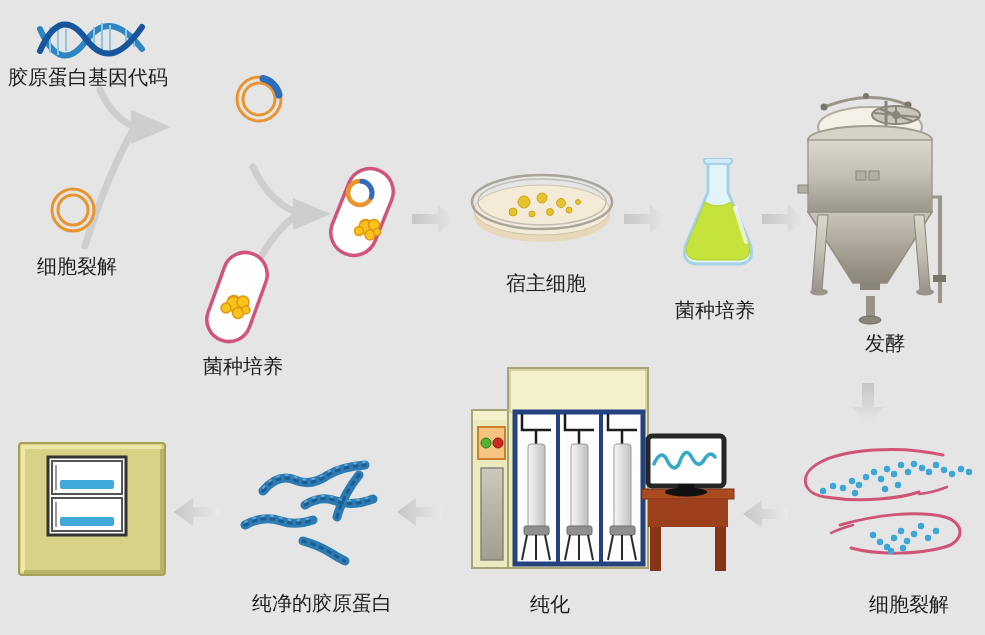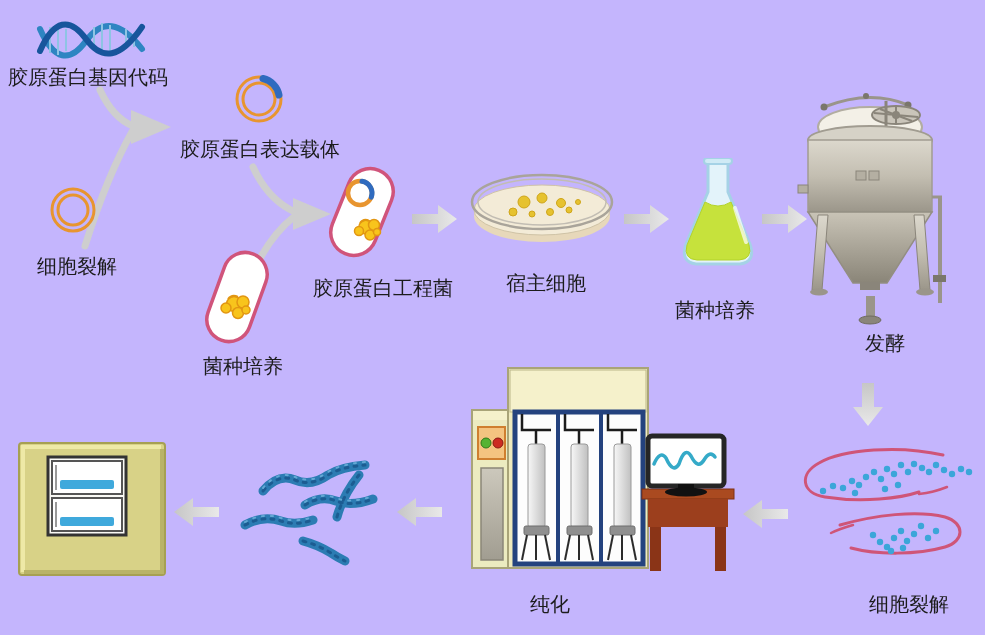--- a/index.html
+++ b/index.html
@@ -1,17 +1,17 @@
 <!DOCTYPE html>
 <html><head>
 <meta charset="utf-8">
 <style>
   html,body{margin:0;padding:0;background:#ffffff;}
   .stage{
-    position:relative;width:985px;height:635px;background:#c4b5fd;overflow:hidden;
+    position:relative;width:985px;height:635px;background:#e5e5e5;overflow:hidden;
     font-family:"Liberation Sans","DejaVu Sans",sans-serif;
   }
   .abs{position:absolute;}
   .lbl{
     position:absolute;font-size:20px;line-height:1.15;color:#1c1c1c;
     white-space:nowrap;letter-spacing:0px;font-weight:400;
   }
   svg{display:block;}
 </style>
 </head>
@@ -69,21 +69,20 @@
     <path d="M25,10 Q38,38 58,46" fill="none" stroke="#cecece" stroke-width="7" stroke-linecap="round"></path>
     <path d="M10,166 Q32,96 58,50" fill="none" stroke="#cecece" stroke-width="7" stroke-linecap="round"></path>
     <polygon points="56,30 96,47 56,64" fill="#cecece"></polygon>
   </svg>
 
   <svg class="abs" style="left:230px;top:70px" width="58" height="58" viewBox="0 0 58 58">
     <circle cx="29" cy="29" r="22" fill="none" stroke="#e8952f" stroke-width="3"></circle>
     <circle cx="29" cy="29" r="16" fill="none" stroke="#e8952f" stroke-width="3"></circle>
     <path d="M33,8.5 A21,21 0 0 1 49,25" fill="none" stroke="#2f6bbf" stroke-width="7" stroke-linecap="round"></path>
   </svg>
-  <div class="lbl" style="left:180px;top:138px">胶原蛋白表达载体</div>
 
   <svg class="abs" style="left:47px;top:184px" width="52" height="52" viewBox="0 0 52 52">
     <circle cx="26" cy="26" r="21" fill="none" stroke="#e8952f" stroke-width="3"></circle>
     <circle cx="26" cy="26" r="15" fill="none" stroke="#e8952f" stroke-width="3"></circle>
   </svg>
   <div class="lbl" style="left:37px;top:255px">细胞裂解</div>
 
   <svg class="abs" style="left:238px;top:152px" width="100" height="125" viewBox="0 0 100 125">
     <path d="M15,15 Q30,48 57,60" fill="none" stroke="#cecece" stroke-width="7" stroke-linecap="round"></path>
     <path d="M20,110 Q36,80 57,64" fill="none" stroke="#cecece" stroke-width="7" stroke-linecap="round"></path>
@@ -96,21 +95,20 @@
     <path d="M46,18.3 A12,12 0 0 1 55.3,34.1" fill="none" stroke="#2f6bbf" stroke-width="5" stroke-linecap="round"></path>
     <g transform="translate(50,64)" fill="#f8c41c" stroke="#e29612" stroke-width="1.5">
       <circle cx="0" cy="0" r="7"></circle>
         <circle cx="8" cy="-2" r="5.5"></circle>
         <circle cx="4" cy="8" r="5"></circle>
       <circle cx="-7" cy="4" r="4.5"></circle>
         <circle cx="11" cy="5" r="3.5"></circle>
       <path d="M-6,-4 q4,-5 9,-2" fill="none" stroke-width="2"></path>
     </g>
   </svg>
-  <div class="lbl" style="left:313px;top:277px">胶原蛋白工程菌</div>
 
   <svg class="abs" style="left:190px;top:248px" width="92" height="100" viewBox="0 0 92 100">
     <rect x="25" y="3" width="44" height="92" rx="22" fill="#ffffff" stroke="#d0547b" stroke-width="3.5" transform="rotate(20 47 49)"></rect>
     <g transform="translate(44,56)" fill="#f8c41c" stroke="#e29612" stroke-width="1.5">
       <circle cx="0" cy="0" r="7.5"></circle>
         <circle cx="9" cy="-2" r="6"></circle>
         <circle cx="4" cy="9" r="5.5"></circle>
       <circle cx="-8" cy="4" r="5"></circle>
         <circle cx="12" cy="6" r="4"></circle>
       <path d="M-6,-5 q4,-5 10,-2" fill="none" stroke-width="2"></path>
@@ -317,20 +315,21 @@
       <path d="M12,72 Q30,62 48,68 Q62,73 80,67"></path>
       <path d="M104,64 Q110,42 126,22"></path>
       <path d="M70,88 Q85,92 98,100 Q104,104 112,108"></path>
     </g>
     <g fill="none" stroke="#63a8d4" stroke-width="2" stroke-linecap="round" stroke-dasharray="2 7">
       <path d="M30,35 Q45,17 62,24 Q78,31 95,19 Q108,11 132,9"></path>
       <path d="M72,49 Q88,39 103,45 Q118,51 140,43"></path>
       <path d="M12,69 Q30,59 48,65 Q62,70 80,64"></path>
     </g>
   </svg>
+  <div class="lbl" style="left:252px;top:592px">纯净的胶原蛋白</div>
 
   <svg class="abs" style="left:173px;top:497px" width="46" height="30" viewBox="0 0 46 30">
     <polygon points="46,10 20,10 20,1 1,15 20,29 20,20 46,20" fill="url(#g-arw)"></polygon>
   </svg>
 
   <svg class="abs" style="left:18px;top:440px" width="150" height="138" viewBox="0 0 150 138">
     <rect x="1" y="3" width="146" height="132" rx="3" fill="#d8d287" stroke="#a6a052" stroke-width="2"></rect>
     <path d="M5,132 L5,7 L143,7" fill="none" stroke="#eee9a6" stroke-width="4"></path>
     <path d="M144,9 L144,132 L6,132" fill="none" stroke="#b9b368" stroke-width="4"></path>
     <rect x="30" y="17" width="78" height="78" fill="#fafaf6" stroke="#333333" stroke-width="3"></rect>

